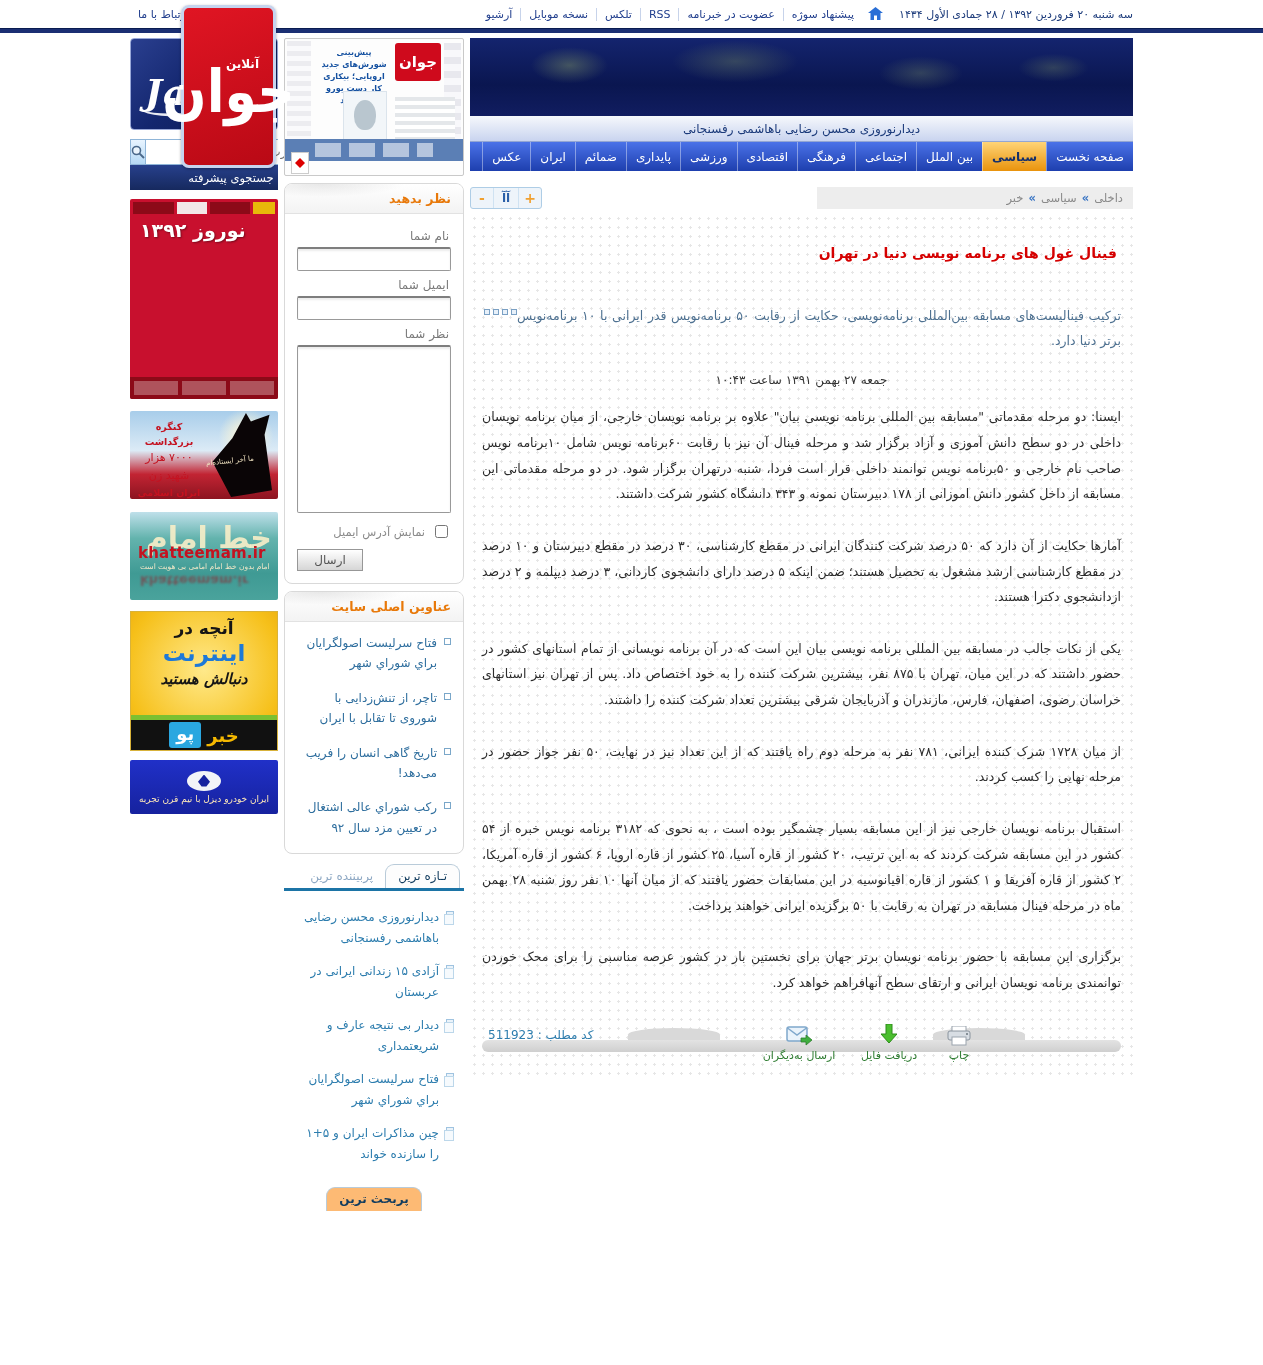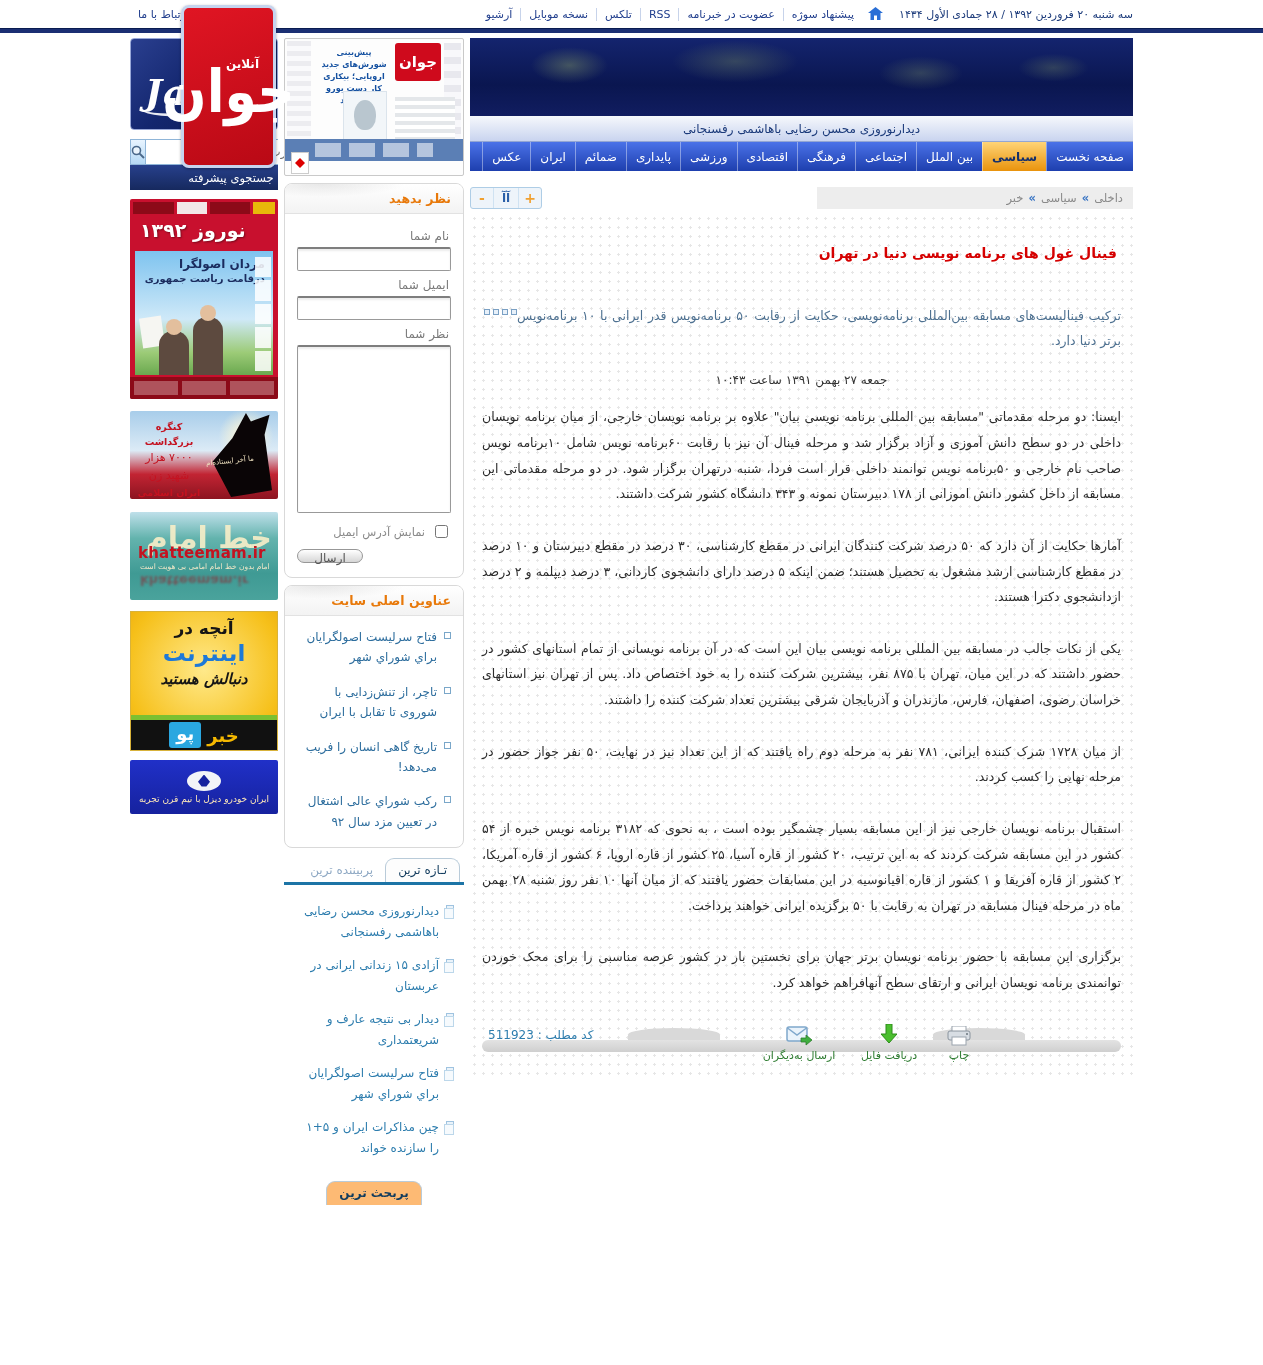--- a/index.html
+++ b/index.html
@@ -114,21 +114,21 @@
   .np-pdf { position:absolute; bottom:1px; left:6px; width:18px; height:22px; background:#fff; border:1px solid #ccc; display:flex; align-items:center; justify-content:center; }
   .np-pdf i { width:10px; height:10px; background:#d00; clip-path:polygon(50% 0,100% 50%,50% 100%,0 50%); }
 
   
   .form-body { padding:8px 12px 12px; }
   .form-label { color:#7a7a7a; text-align:right; margin:7px 2px 4px; font-size:12px; }
   .txt-input { width:100%; height:24px; border:1px solid #999; border-top:2px solid #7e7e7e; background:#fff; box-shadow:inset 0 2px 2px rgba(0,0,0,.08); border-radius:2px; }
   .txt-area { width:100%; height:168px; border:1px solid #999; border-top:2px solid #7e7e7e; background:#fff; box-shadow:inset 0 2px 2px rgba(0,0,0,.08); resize:none; border-radius:2px; }
   .show-email-row { display:flex; direction:rtl; align-items:center; gap:6px; color:#8a8a8a; margin-top:6px; font-size:11.5px; }
   .submit-row { text-align:left; margin-top:8px; }
-  .submit-btn { width:66px; height:14px; background:linear-gradient(#ffffff,#d6d6d6); border:1px solid #979797; border-radius:7px; color:#555; font-size:12px; cursor:pointer; font-family:inherit; }
+  .submit-btn { width:66px; height:22px; background:linear-gradient(#ffffff,#d6d6d6); border:1px solid #979797; border-radius:0; color:#555; font-size:12px; cursor:pointer; font-family:inherit; }
 
   
   .featured { display:flex; direction:rtl; gap:8px; padding:12px 10px; align-items:flex-start; border-bottom:1px solid #ececec; cursor:pointer; }
   .featured-txt { flex:1; color:#e01b24; font-weight:bold; font-size:12px; line-height:1.8; text-align:right; }
   .featured-img { width:62px; height:56px; flex:0 0 62px; border-radius:2px;
     background:
       linear-gradient(115deg, transparent 20%, rgba(255,255,255,.55) 22%, transparent 30%),
       linear-gradient(65deg, transparent 40%, rgba(200,225,255,.5) 43%, transparent 52%),
       linear-gradient(150deg, transparent 55%, rgba(255,255,255,.4) 57%, transparent 66%),
       linear-gradient(#0a1824,#10293f);
@@ -475,34 +475,20 @@
         </div>
 
         <div class="mag-banner" style="margin-top:9px;">
           <div class="mag-top">
               <i class="y"></i>
               <i class="d"></i>
               <i class="w"></i>
               <i class="d"></i>
             </div>
           <div class="mag-title">نوروز ۱۳۹۲</div>
-          <div class="mag-photo">
-            <div class="mag-h1">مردان اصولگرا</div>
-            <div class="mag-h2">درقامت ریاست جمهوری</div>
-            <div class="mag-paper"></div>
-            <div class="mag-fig fig1"></div>
-            <div class="mag-fig fig2"></div>
-            <div class="mag-side">
-                <i></i>
-                <i></i>
-                <i></i>
-                <i></i>
-                <i></i>
-              </div>
-          </div>
           <div class="mag-bottom">
               <i></i>
               <i></i>
               <i></i>
             </div>
         </div>
 
         <div class="martyr-banner" style="margin-top:12px;">
           <div class="martyr-fig"></div>
           <div class="martyr-flag">ما آخر ایستاده‌ام</div>

